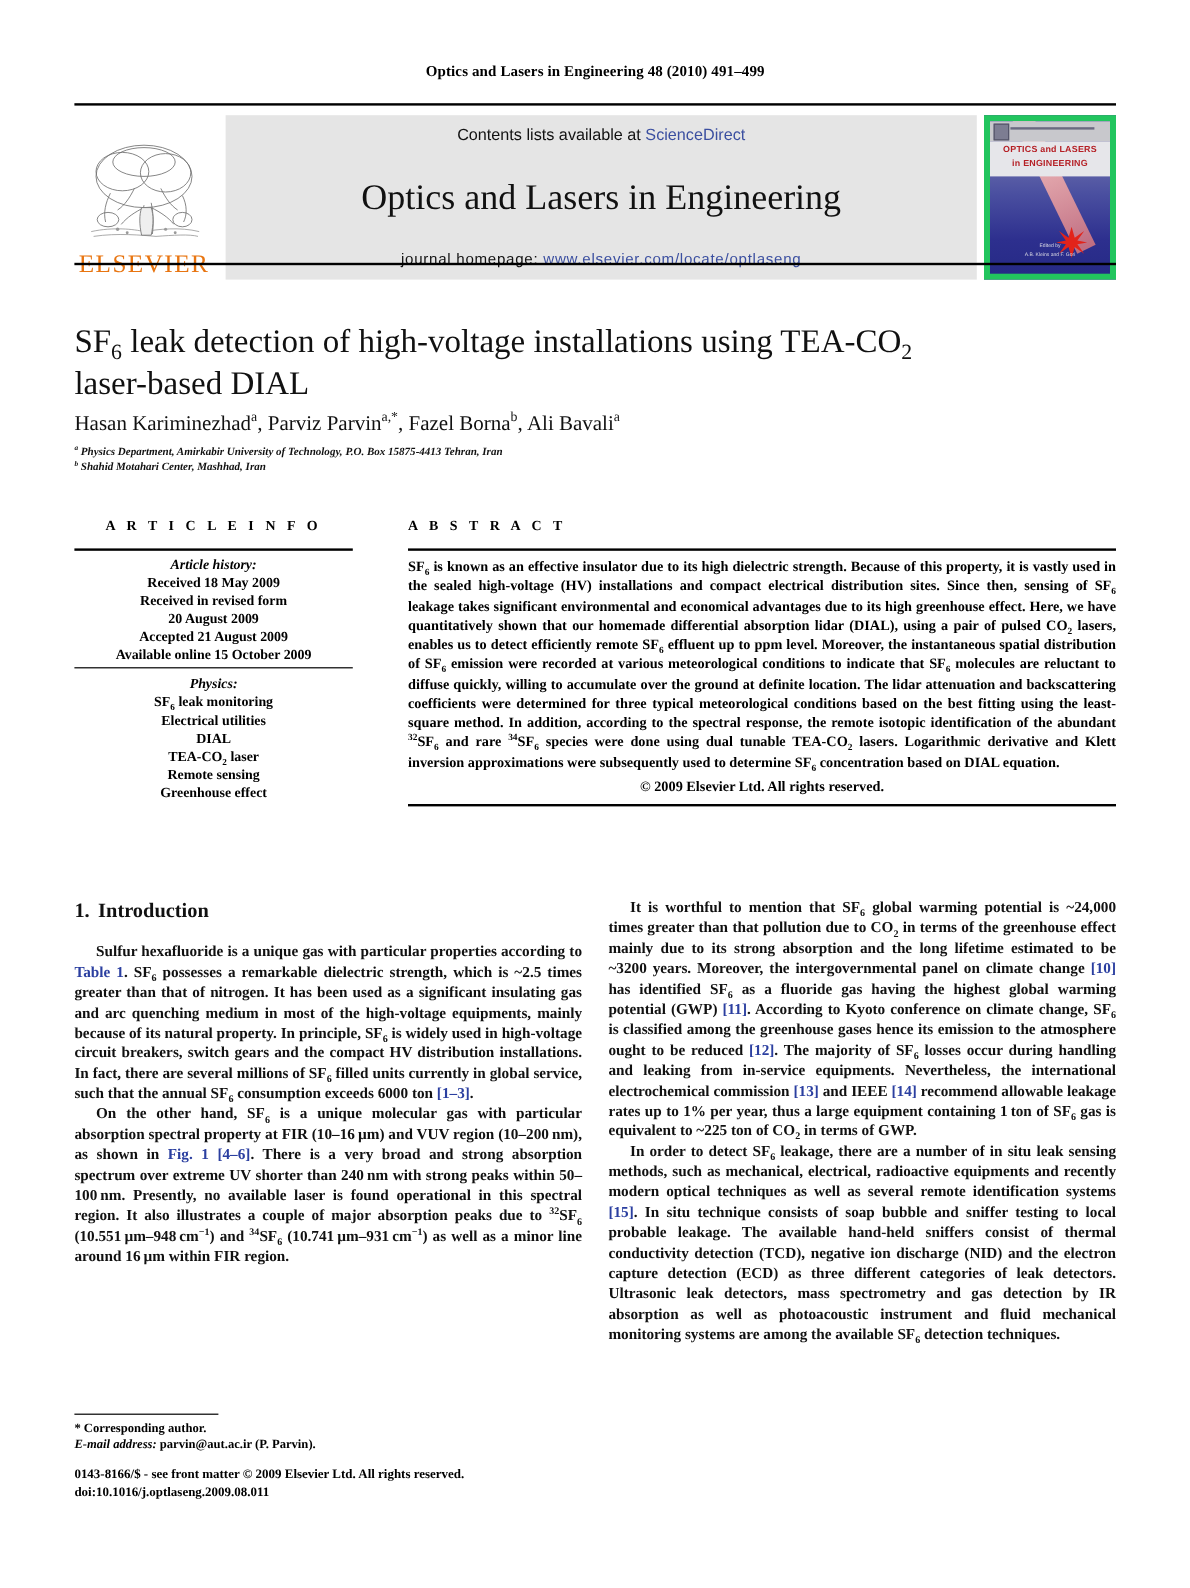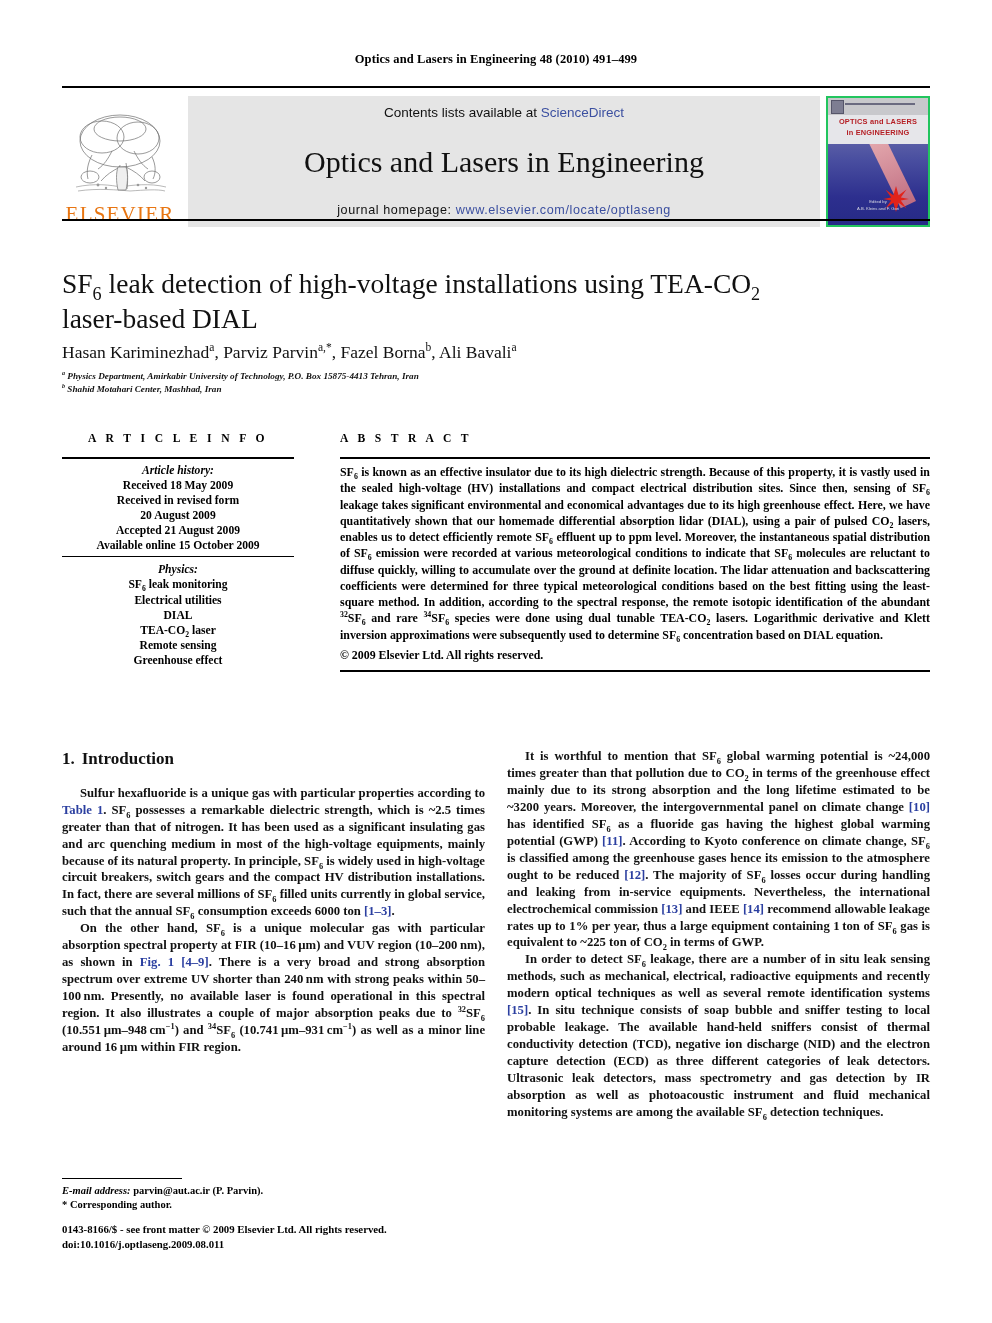--- a/index.html
+++ b/index.html
@@ -90,21 +90,21 @@
     letter-spacing: 0.6px;
     color: #111;
   }
   .homepage-line .url { color: #3b4fa0; }
 
   
   .cover {
     flex: 0 0 100px;
     width: 100px;
     height: 127px;
-    border: 2px solid #22c55e;
+    border: 5px solid #22c55e;
     position: relative;
     overflow: hidden;
     background: #2b2f86;
     align-self: flex-start;
   }
   .cover-bg {
     position: absolute; inset: 0;
     background: linear-gradient(180deg,#8e8fbe 0%,#6f72ae 18%,#4a4fa0 48%,#2d2f8e 78%,#262a86 100%);
   }
   .cover-topbar {
@@ -210,21 +210,21 @@
   .abstract-body {
     font-size: 11.9px;
     line-height: 1.365;
     text-align: justify;
     font-weight: bold;
     padding-top: 5px;
   }
   .copyline {
     font-size: 11.9px;
     font-weight: bold;
-    text-align: left;
+    text-align: center;
     padding-top: 5px;
   }
   .abs-rule-bottom { border-bottom: 2.2px solid #000; margin-top: 7px; }
 
   
   .body-col {
     position: absolute;
     top: 748px;
     width: 423px;
     font-size: 12.7px;
@@ -408,21 +408,21 @@
       medium in most of the high-voltage equipments, mainly because
       of its natural property. In principle, SF<sub>6</sub> is widely used in high-voltage
       circuit breakers, switch gears and the compact HV
       distribution installations. In fact, there are several millions of
       SF<sub>6</sub> filled units currently in global service, such that the annual SF<sub>6</sub>
       consumption exceeds 6000 ton <a class="xref" href="#">[1–3]</a>.
     </p>
     <p class="para">
       On the other hand, SF<sub>6</sub> is a unique molecular gas with
       particular absorption spectral property at FIR (10–16 µm) and
-      VUV region (10–200 nm), as shown in <a class="xref" href="#">Fig. 1</a> <a class="xref" href="#">[4–9]</a>. There is a very
+      VUV region (10–200 nm), as shown in <a class="xref" href="#">Fig. 1</a> <a class="xref" href="#">[4–6]</a>. There is a very
       broad and strong absorption spectrum over extreme UV shorter
       than 240 nm with strong peaks within 50–100 nm. Presently, no
       available laser is found operational in this spectral region. It also
       illustrates a couple of major absorption peaks due to <sup>32</sup>SF<sub>6</sub>
       (10.551 µm–948 cm<sup>−1</sup>) and <sup>34</sup>SF<sub>6</sub> (10.741 µm–931 cm<sup>−1</sup>) as well
       as a minor line around 16 µm within FIR region.
     </p>
   </div>
 
   <div class="body-col body-right">
@@ -453,22 +453,22 @@
       the electron capture detection (ECD) as three different categories
       of leak detectors. Ultrasonic leak detectors, mass spectrometry
       and gas detection by IR absorption as well as photoacoustic
       instrument and fluid mechanical monitoring systems are among
       the available SF<sub>6</sub> detection techniques.
     </p>
   </div>
 
   <div class="footnote">
     <div class="fn-rule"></div>
+    <div>* Corresponding author.</div>
     <div><span class="ital">E-mail address:</span> <span>parvin@aut.ac.ir (P. Parvin).</span></div>
-    <div>* Corresponding author.</div>
   </div>
 
   <div class="footer-issn">
     <div>0143-8166/$ - see front matter © 2009 Elsevier Ltd. All rights reserved.</div>
     <div>doi:10.1016/j.optlaseng.2009.08.011</div>
   </div>
 
 </div>
 
 </body></html>

